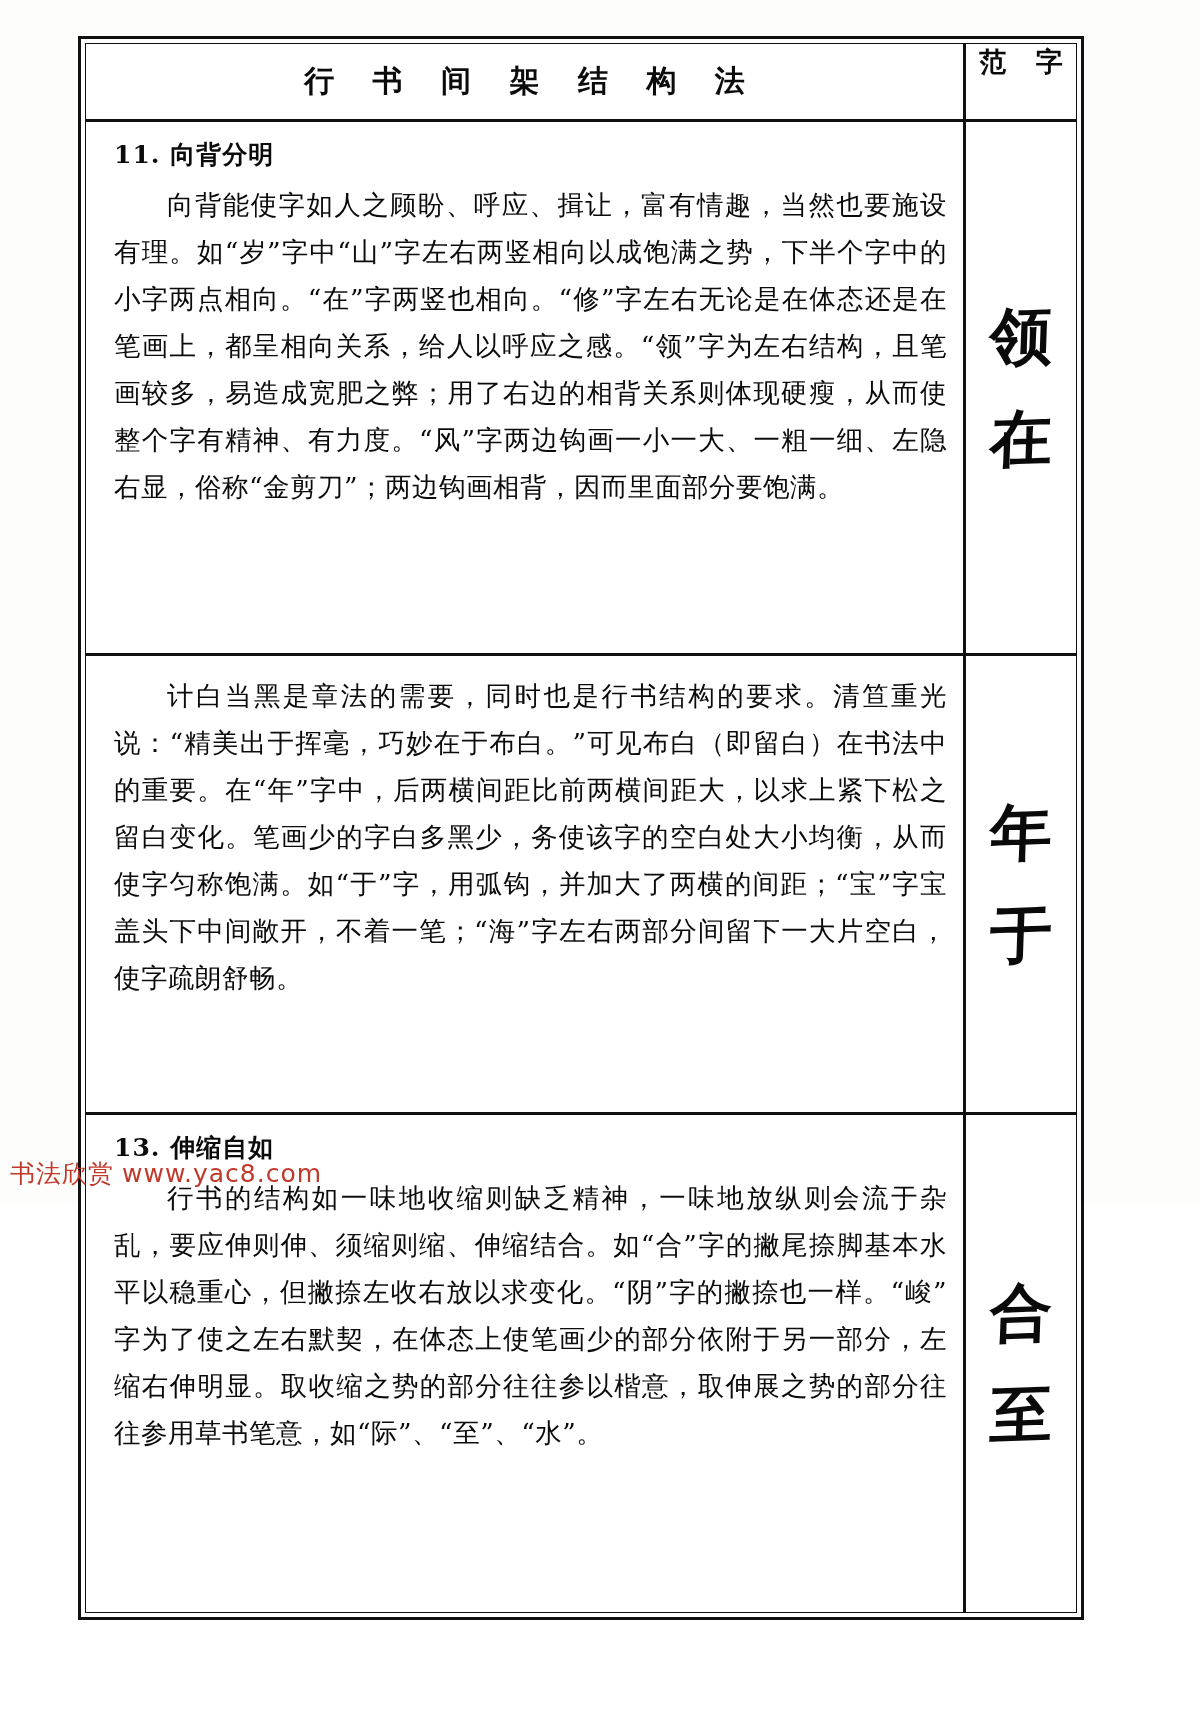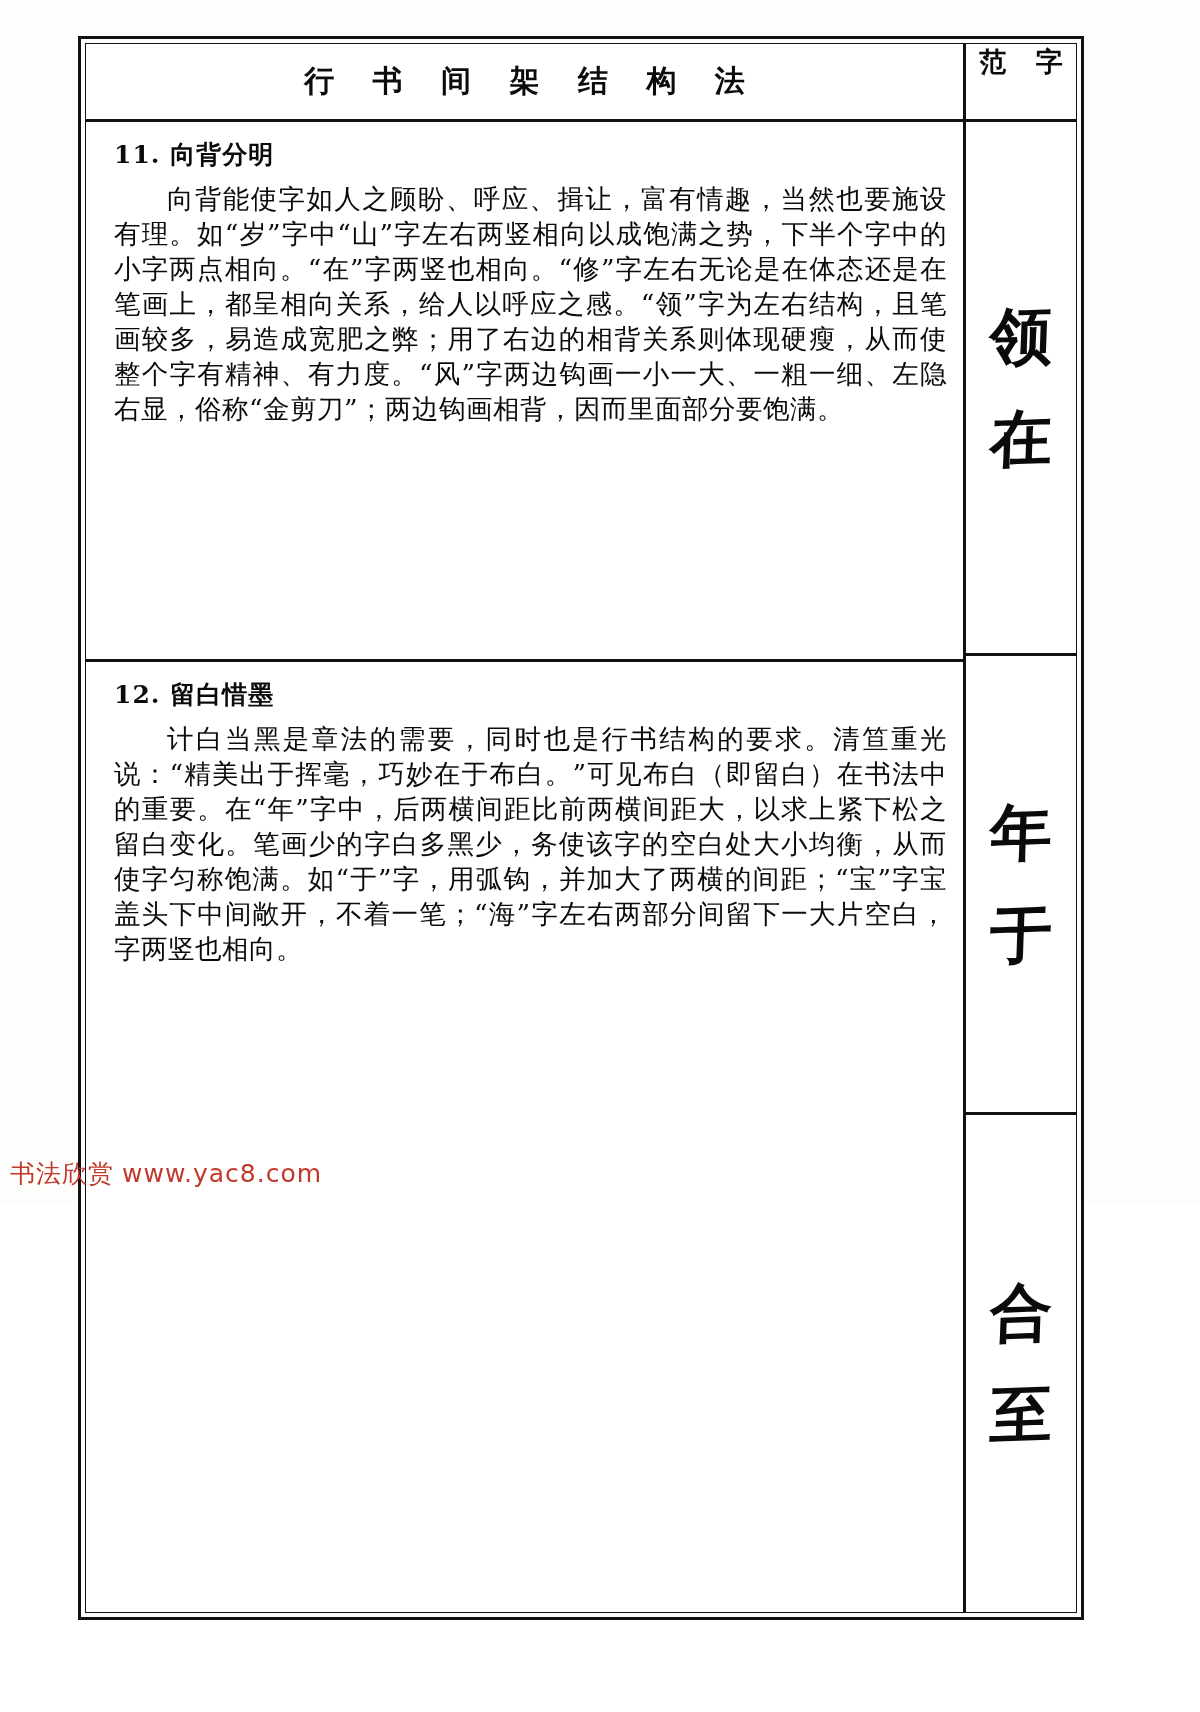--- a/index.html
+++ b/index.html
@@ -157,21 +157,21 @@
     margin: 0 0 10px 0;
     letter-spacing: 1px;
   }
   .section-title .num {
     font-family: "DejaVu Serif", "Liberation Serif", serif;
     font-weight: bold;
   }
   .section-body {
     font-family: "DejaVu Serif", "Liberation Serif", serif;
     font-size: 26.5px;
-    line-height: 35px;
+    line-height: 47px;
     color: #0b0b0b;
     text-align: justify;
     text-indent: 2em;
     letter-spacing: 0.5px;
     margin: 0;
   }
 
   
   .credit {
     position: absolute;
@@ -208,27 +208,30 @@
 
           <div class="section s1">
             <div class="section-title">
               <span class="num">11.</span>
               <span>向背分明</span>
             </div>
             <p class="section-body">向背能使字如人之顾盼、呼应、揖让，富有情趣，当然也要施设有理。如“岁”字中“山”字左右两竖相向以成饱满之势，下半个字中的小字两点相向。“在”字两竖也相向。“修”字左右无论是在体态还是在笔画上，都呈相向关系，给人以呼应之感。“领”字为左右结构，且笔画较多，易造成宽肥之弊；用了右边的相背关系则体现硬瘦，从而使整个字有精神、有力度。“风”字两边钩画一小一大、一粗一细、左隐右显，俗称“金剪刀”；两边钩画相背，因而里面部分要饱满。</p>
           </div>
 
           <div class="section s2">
+            <p class="section-body">计白当黑是章法的需要，同时也是行书结构的要求。清笪重光说：“精美出于挥毫，巧妙在于布白。”可见布白（即留白）在书法中的重要。在“年”字中，后两横间距比前两横间距大，以求上紧下松之留白变化。笔画少的字白多黑少，务使该字的空白处大小均衡，从而使字匀称饱满。如“于”字，用弧钩，并加大了两横的间距；“宝”字宝盖头下中间敞开，不着一笔；“海”字左右两部分间留下一大片空白，使字疏朗舒畅。</p>
+          </div>
+
+          <div class="section s3">
             <div class="section-title">
-              <span class="num">12.</span>
-              <span>留白惜墨</span>
+              <span class="num">13.</span>
+              <span>伸缩自如</span>
             </div>
-            <p class="section-body">计白当黑是章法的需要，同时也是行书结构的要求。清笪重光说：“精美出于挥毫，巧妙在于布白。”可见布白（即留白）在书法中的重要。在“年”字中，后两横间距比前两横间距大，以求上紧下松之留白变化。笔画少的字白多黑少，务使该字的空白处大小均衡，从而使字匀称饱满。如“于”字，用弧钩，并加大了两横的间距；“宝”字宝盖头下中间敞开，不着一笔；“海”字左右两部分间留下一大片空白，字两竖也相向。</p>
-          </div>
-
+            <p class="section-body">行书的结构如一味地收缩则缺乏精神，一味地放纵则会流于杂乱，要应伸则伸、须缩则缩、伸缩结合。如“合”字的撇尾捺脚基本水平以稳重心，但撇捺左收右放以求变化。“阴”字的撇捺也一样。“峻”字为了使之左右默契，在体态上使笔画少的部分依附于另一部分，左缩右伸明显。取收缩之势的部分往往参以楷意，取伸展之势的部分往往参用草书笔意，如“际”、“至”、“水”。</p>
+          </div>
 
         </div>
 
         <div class="sample-column">
 
           <div class="sample-cell s1">
             <span class="sample-glyph">领</span>
             <span class="sample-glyph">在</span>
           </div>
 

